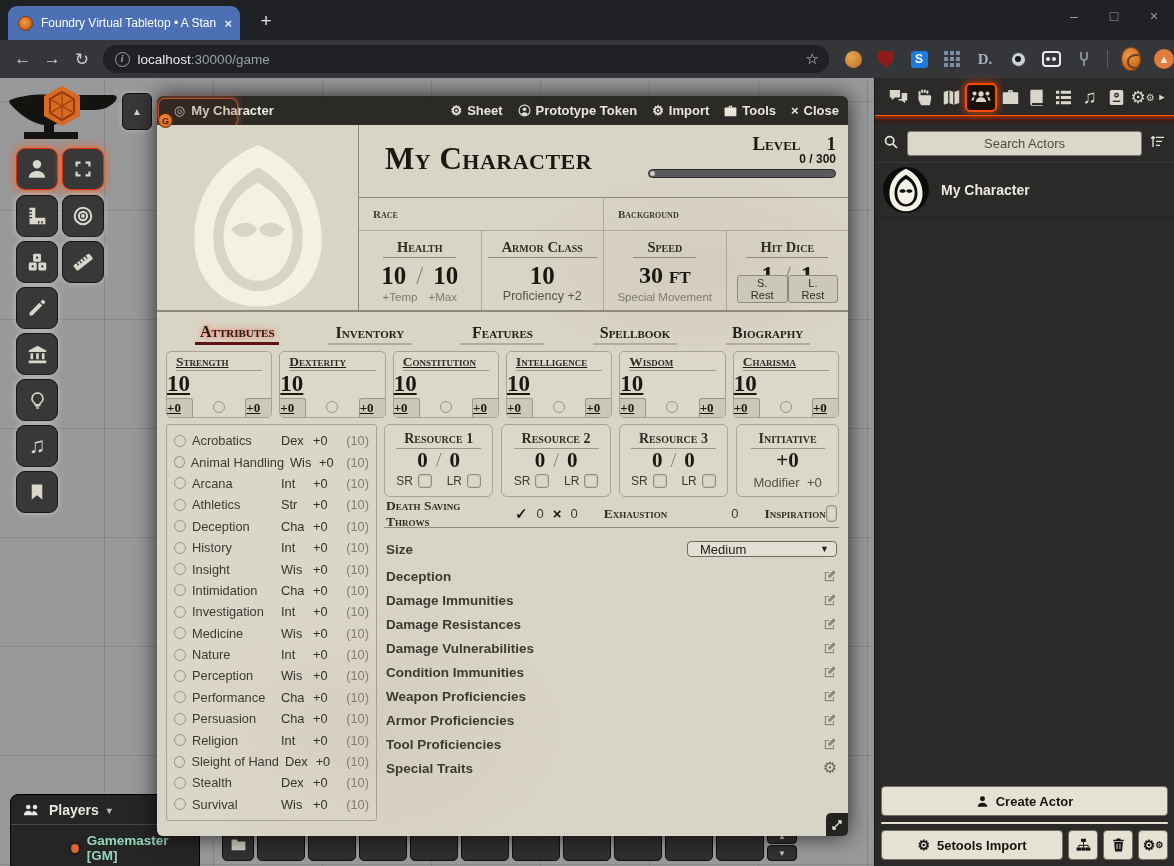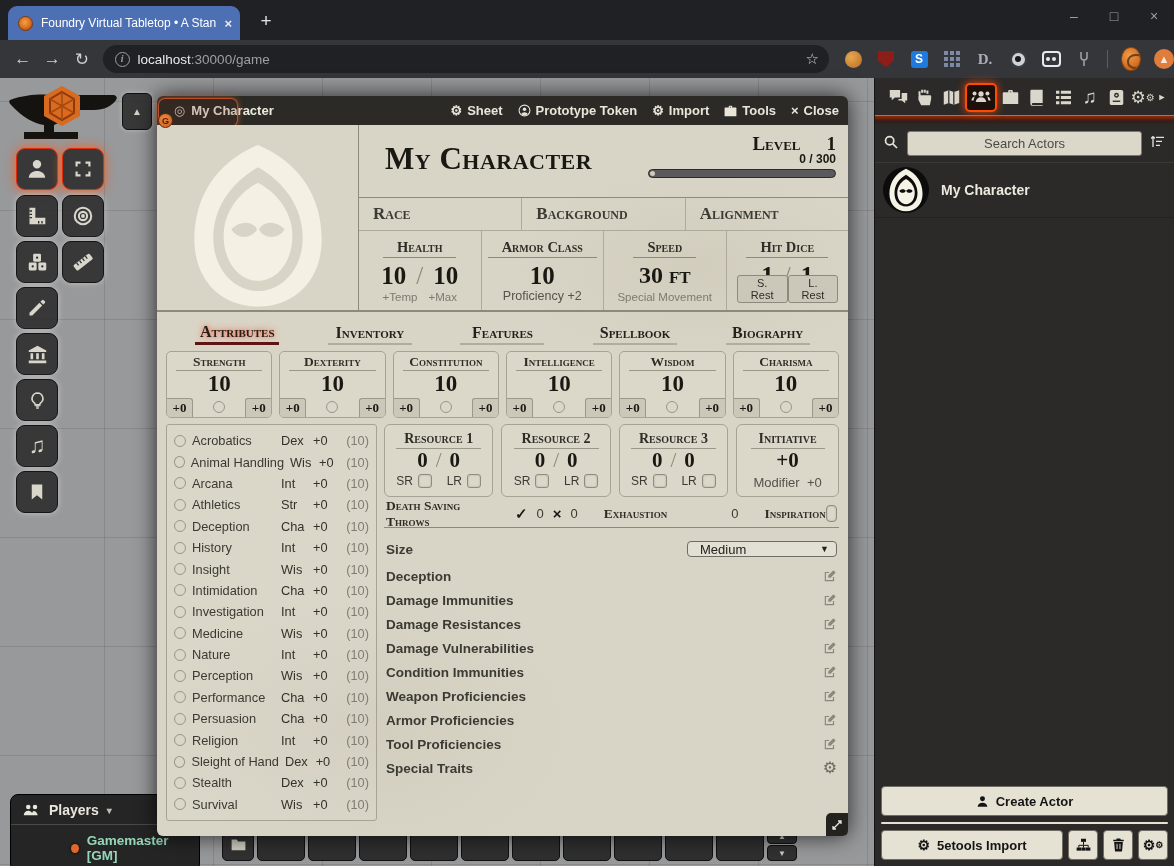--- a/index.html
+++ b/index.html
@@ -105,41 +105,41 @@
   #name-row { display:flex; padding:8px 10px 0 26px; height:70px; }
   #char-name { font-size:31px; line-height:52px; letter-spacing:.5px; }
   #level-block { margin-left:auto; width:190px; text-align:right; padding-right:2px; }
   #level-line { font-size:19px; }
   #level-line .lv { display:inline-block; margin-left:26px; }
   #xp-line { font-size:12px; font-weight:700; margin-top:-3px; }
   #xp-bar { margin-top:3px; height:9px; background:#5a5a5c; border:1px solid #2a2a2a; border-radius:5px; position:relative; overflow:hidden; }
   #xp-bar i { position:absolute; left:1px; top:1px; bottom:1px; width:5px; background:#cfccbd; border-radius:3px; }
   #name-hr { height:1px; background:#8d8a7c; margin:2px 0 0; }
   #fields-row { display:flex; height:33px; border-bottom:1px solid #aeaa9b; }
-  .field-cell { flex:1; display:flex; align-items:center; padding-left:14px; border-right:1px solid #aeaa9b; font-size:17px; color:#3b3a33; }
+  .field-cell { flex:1; display:flex; align-items:center; padding-left:14px; border-right:1px solid #aeaa9b; font-size:11px; color:#3b3a33; }
   .field-cell:last-child { border-right:none; }
   #stats-row { flex:1; display:flex; }
   .stat-cell { flex:1; border-right:1px solid #aeaa9b; text-align:center; padding-top:7px; position:relative; }
   .stat-cell:last-child { border-right:none; }
   .stat-label { font-size:14.5px; color:#2e2d26; display:inline-block; border-bottom:1px solid #8d8a7c; padding:0 14px 1px; }
   .stat-value { font-family:"Liberation Serif",serif; font-weight:700; font-size:25px; margin-top:4px; }
   .stat-value .slash { color:#8b897c; font-weight:400; padding:0 10px; }
   .stat-foot { position:absolute; bottom:7px; left:0; right:0; font-size:11.5px; color:#7c7a6e; }
   .foot-2 { display:flex; justify-content:space-around; padding:0 18px; }
   .rest-btns { display:flex; justify-content:space-around; padding:0 10px; }
   .rest-btn { background:#ccc8b9; border:1px solid #8d8a7c; border-radius:3px; font-size:11px; padding:1px 7px; color:#2e2d26; }
 
   
   #sheet-tabs { display:flex; justify-content:space-around; align-items:flex-end; padding:7px 14px 0; height:33px; }
   .stab { font-size:16px; padding:0 4px 1px; border-bottom:2px solid #b0ad9d; color:#22211b; min-width:84px; text-align:center; }
   .stab.active { border-bottom:3px solid #5c1616; text-shadow:0 0 7px rgba(255,70,45,.8), 0 0 3px rgba(255,120,90,.6); }
 
   
   #abilities { display:flex; gap:7px; padding:6px 9px 4px; }
-  .abil { flex:1; border:1px solid #a6a294; border-radius:5px; text-align:center; background:rgba(255,255,255,.06); }
+  .abil { flex:1; border:1px solid #a6a294; border-radius:5px; background:rgba(255,255,255,.06);text-decoration:underline; }
   .abil-name { font-family:"Liberation Serif",serif; font-variant:small-caps; font-weight:700; font-size:13.5px; margin:2px 9px 0; border-bottom:1px solid #9b9789; color:#2e2d26; }
   .abil-val { font-family:"Liberation Serif",serif; font-weight:700; font-size:23px; line-height:26px; }
   .abil-foot { display:flex; align-items:center; justify-content:space-between; height:20px; }
   .mini-box { width:26px; height:19px; background:#ccc8b9; border:1px solid #9b9789; font-family:"Liberation Serif",serif; font-weight:700; font-size:13px; line-height:17px; }
   .mini-box.l { border-radius:0 3px 0 4px; border-left:none; border-bottom:none; }
   .mini-box.r { border-radius:3px 0 4px 0; border-right:none; border-bottom:none; }
   .radio { width:12px; height:12px; border:1px solid #98968a; border-radius:50%; background:transparent; display:inline-block; }
 
   
   #sheet-cols { display:flex; gap:7px; padding:2px 9px 8px; }
@@ -556,21 +556,20 @@
               <div id="xp-line">0  / 300</div>
               <div id="xp-bar">
                   <i></i>
                 </div>
             </div>
           </div>
           <div id="name-hr"></div>
           <div id="fields-row">
             <div class="field-cell sc">Race</div>
             <div class="field-cell sc">Background</div>
-            <div class="field-cell sc">Alignment</div>
           </div>
           <div id="stats-row">
             <div class="stat-cell">
               <span class="stat-label sc">Health</span>
               <div class="stat-value"><span>10</span><span class="slash">/</span><span>10</span></div>
               <div class="stat-foot foot-2">
                   <span>+Temp</span>
                   <span>+Max</span>
                 </div>
             </div>

